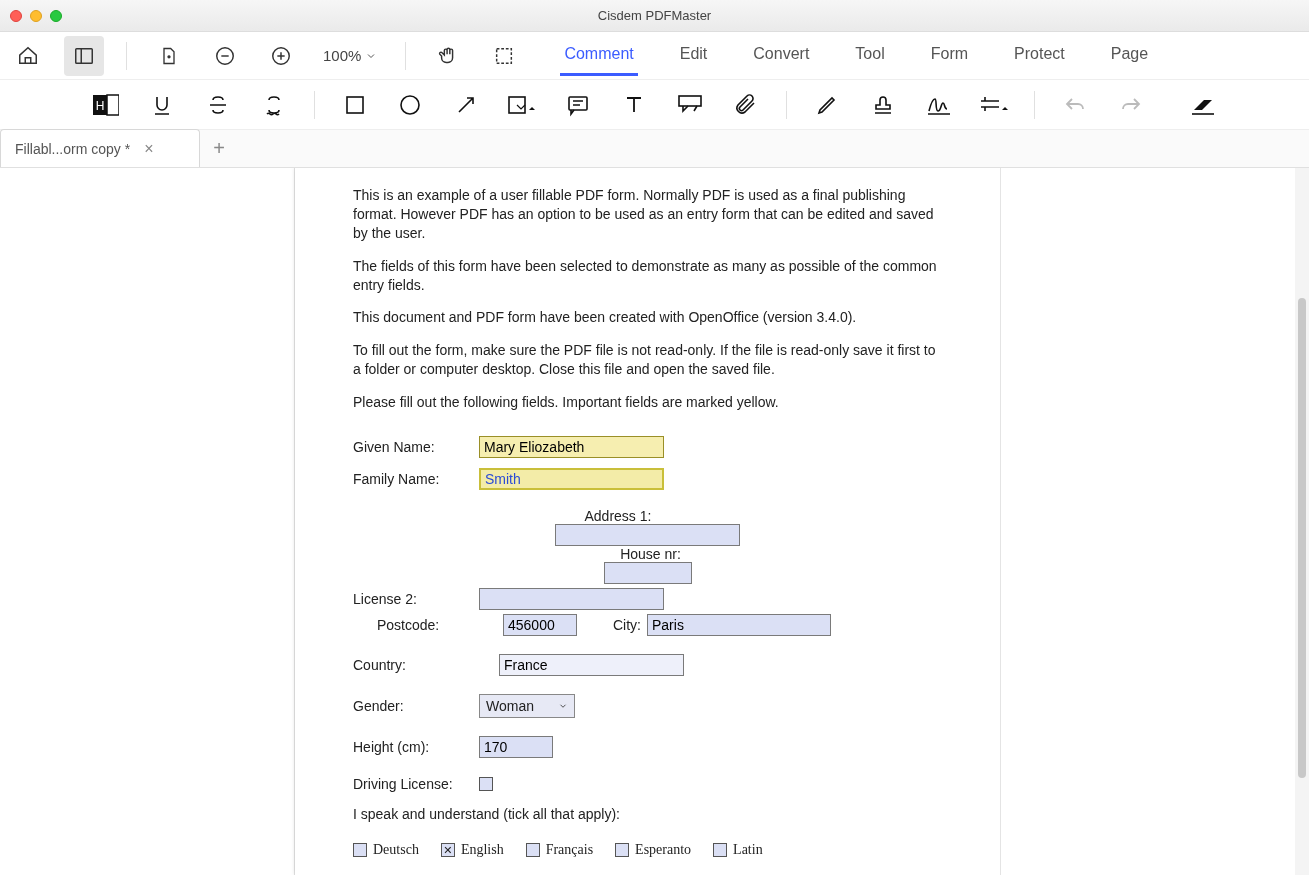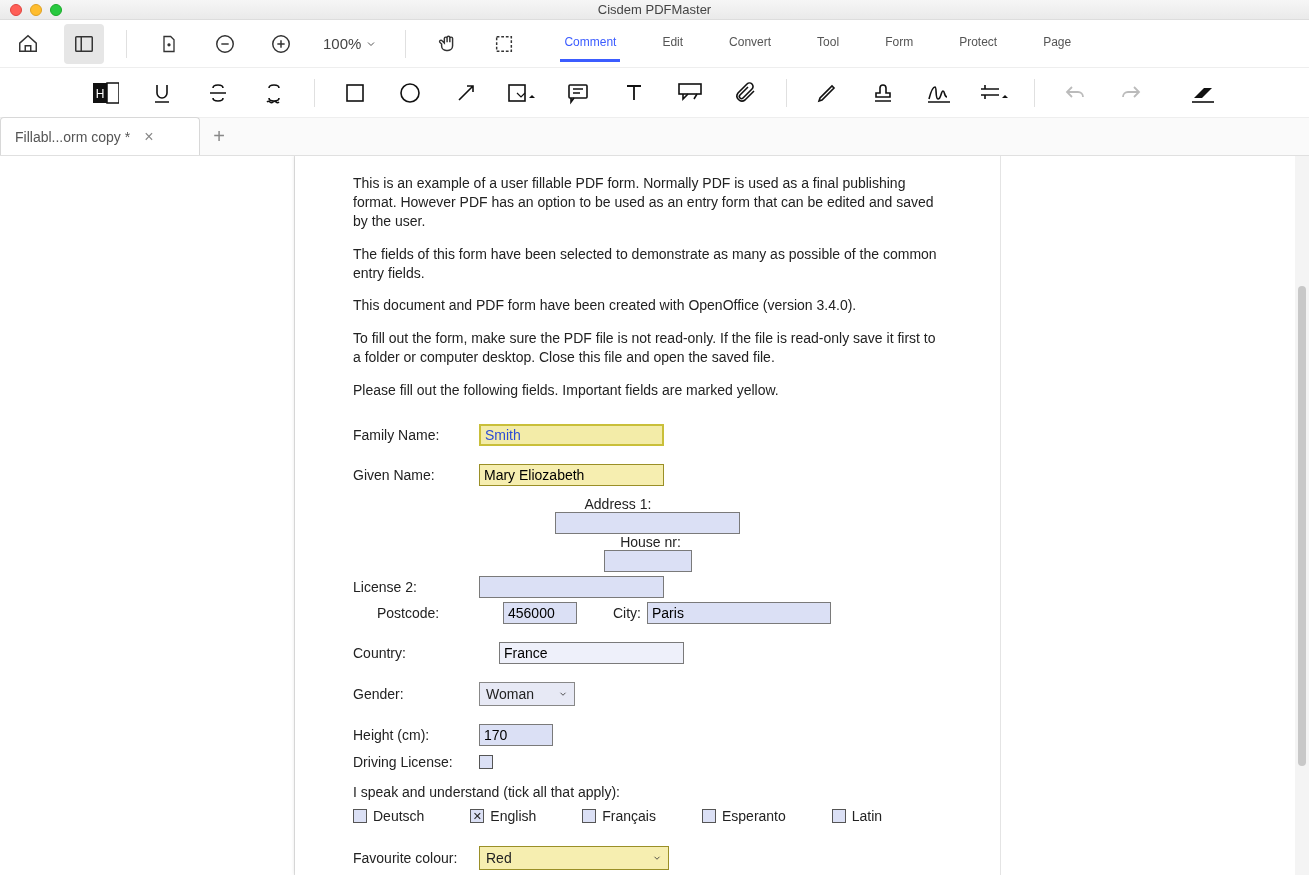--- a/index.html
+++ b/index.html
@@ -6,21 +6,21 @@
   body {
     font-family: -apple-system, BlinkMacSystemFont, "Segoe UI", Helvetica, Arial, sans-serif;
     background: #fff;
     width: 1309px;
     height: 875px;
     overflow: hidden;
     display: flex;
     flex-direction: column;
   }
   .titlebar {
-    height: 20px;
+    height: 32px;
     background: linear-gradient(#f6f6f6,#eaeaea);
     display: flex;
     align-items: center;
     padding: 0 10px;
     border-bottom: 1px solid #ddd;
     position: relative;
   }
   .traffic {
     display: flex;
     gap: 8px;
@@ -54,21 +54,21 @@
   }
   .tbtn.active { background:#e6e6e6; }
   .sep { width:1px; height:28px; background:#e0e0e0; margin:0 6px; }
   .zoom {
     display:flex; align-items:center;
     font-size:15px; color:#444;
     padding:0 6px; gap:4px;
   }
   .main-tabs { display:flex; gap: 38px; margin-left: 20px; }
   .main-tab {
-    font-size:12px; color:#555;
+    font-size:16px; color:#555;
     padding: 10px 4px;
     border-bottom: 3px solid transparent;
     cursor:pointer;
   }
   .main-tab.selected { color:#3b5cff; border-bottom-color:#3b5cff; }
   .toolbar2 {
     height: 50px;
     display:flex; align-items:center;
     padding: 0 90px;
     gap: 24px;
@@ -142,21 +142,21 @@
     padding:0 6px; font-size:14px;
   }
   .pd-select.yellow { background:#f6eeb0; border:1px solid #9a8f27; width:190px; }
   .chk {
     width:14px;height:14px;
     border:1px solid #555;
     background:#dbe0f5;
     display:inline-flex;align-items:center;justify-content:center;
     font-size:11px;
   }
-  .langs { display:flex; gap:46px; margin-top:8px; }
+  .langs { display:flex; gap:22px; margin-top:20px;font-family:Liberation Serif, serif; }
   .lang { display:flex; align-items:center; gap:6px; font-size:14px; }
   .rightcol { flex:1; background:#fff; border-left:1px solid #e4e4e4; }
   .scrollbar { width:14px; background:#f4f4f4; position:relative;}
   .scrollthumb { position:absolute; top:130px; width:8px; right:3px; height:480px; background:#c8c8c8; border-radius:4px;}
   svg { display:block; }
 </style>
 </head>
 <body>
 
 <div class="titlebar">
@@ -350,27 +350,27 @@
 
   <div class="page">
     <p>This is an example of a user fillable PDF form. Normally PDF is used as a final publishing format. However PDF has an option to be used as an entry form that can be edited and saved by the user.</p>
     <p>The fields of this form have been selected to demonstrate as many as possible of the common entry fields.</p>
     <p>This document and PDF form have been created with OpenOffice (version 3.4.0).</p>
     <p>To fill out the form, make sure the PDF file is not read-only. If the file is read-only save it first to a folder or computer desktop. Close this file and open the saved file.</p>
     <p>Please fill out the following fields. Important fields are marked yellow.</p>
 
     <div style="height:10px"></div>
 
+    <div class="field-row">
+      <span class="label">Given Name:</span>
+      <input class="tf yellow w185" value="Mary Eliozabeth" style="">
+    </div>
     <div class="field-row" style="margin-bottom:18px;">
       <span class="label">Family Name:</span>
       <input class="tf sel w185" style="color: rgb(43, 75, 214);" value="Smith">
-    </div>
-    <div class="field-row">
-      <span class="label">Given Name:</span>
-      <input class="tf yellow w185" value="Mary Eliozabeth" style="">
     </div>
 
     <div class="field-row" style="margin-bottom:4px;flex-direction:column;">
       <span class="label">Address 1:</span>
       <input class="tf w185" style="">
       <span style="margin:0 6px 0 12px;">House nr:</span>
       <input class="tf w88" style="">
     </div>
     <div class="field-row" style="margin-bottom:4px;">
       <span class="label">License 2:</span>
@@ -391,21 +391,21 @@
     <div class="field-row" style="margin-bottom:18px;">
       <span class="label">Gender:</span>
       <div class="pd-select">
         <span>Woman</span>
         <svg width="10" height="10" viewBox="0 0 24 24" fill="none" stroke="#333" stroke-width="2">
             <path d="M6 9l6 6 6-6"></path>
           </svg>
       </div>
     </div>
 
-    <div class="field-row" style="margin-bottom:8px;">
+    <div class="field-row" style="margin-bottom:18px;">
       <span class="label">Height (cm):</span>
       <input class="tf w90" value="170" style="">
     </div>
 
     <div class="field-row" style="margin-bottom:14px;">
       <span class="label">Driving License:</span>
       <span class="chk"></span>
     </div>
 
     <div>I speak and understand (tick all that apply):</div>

